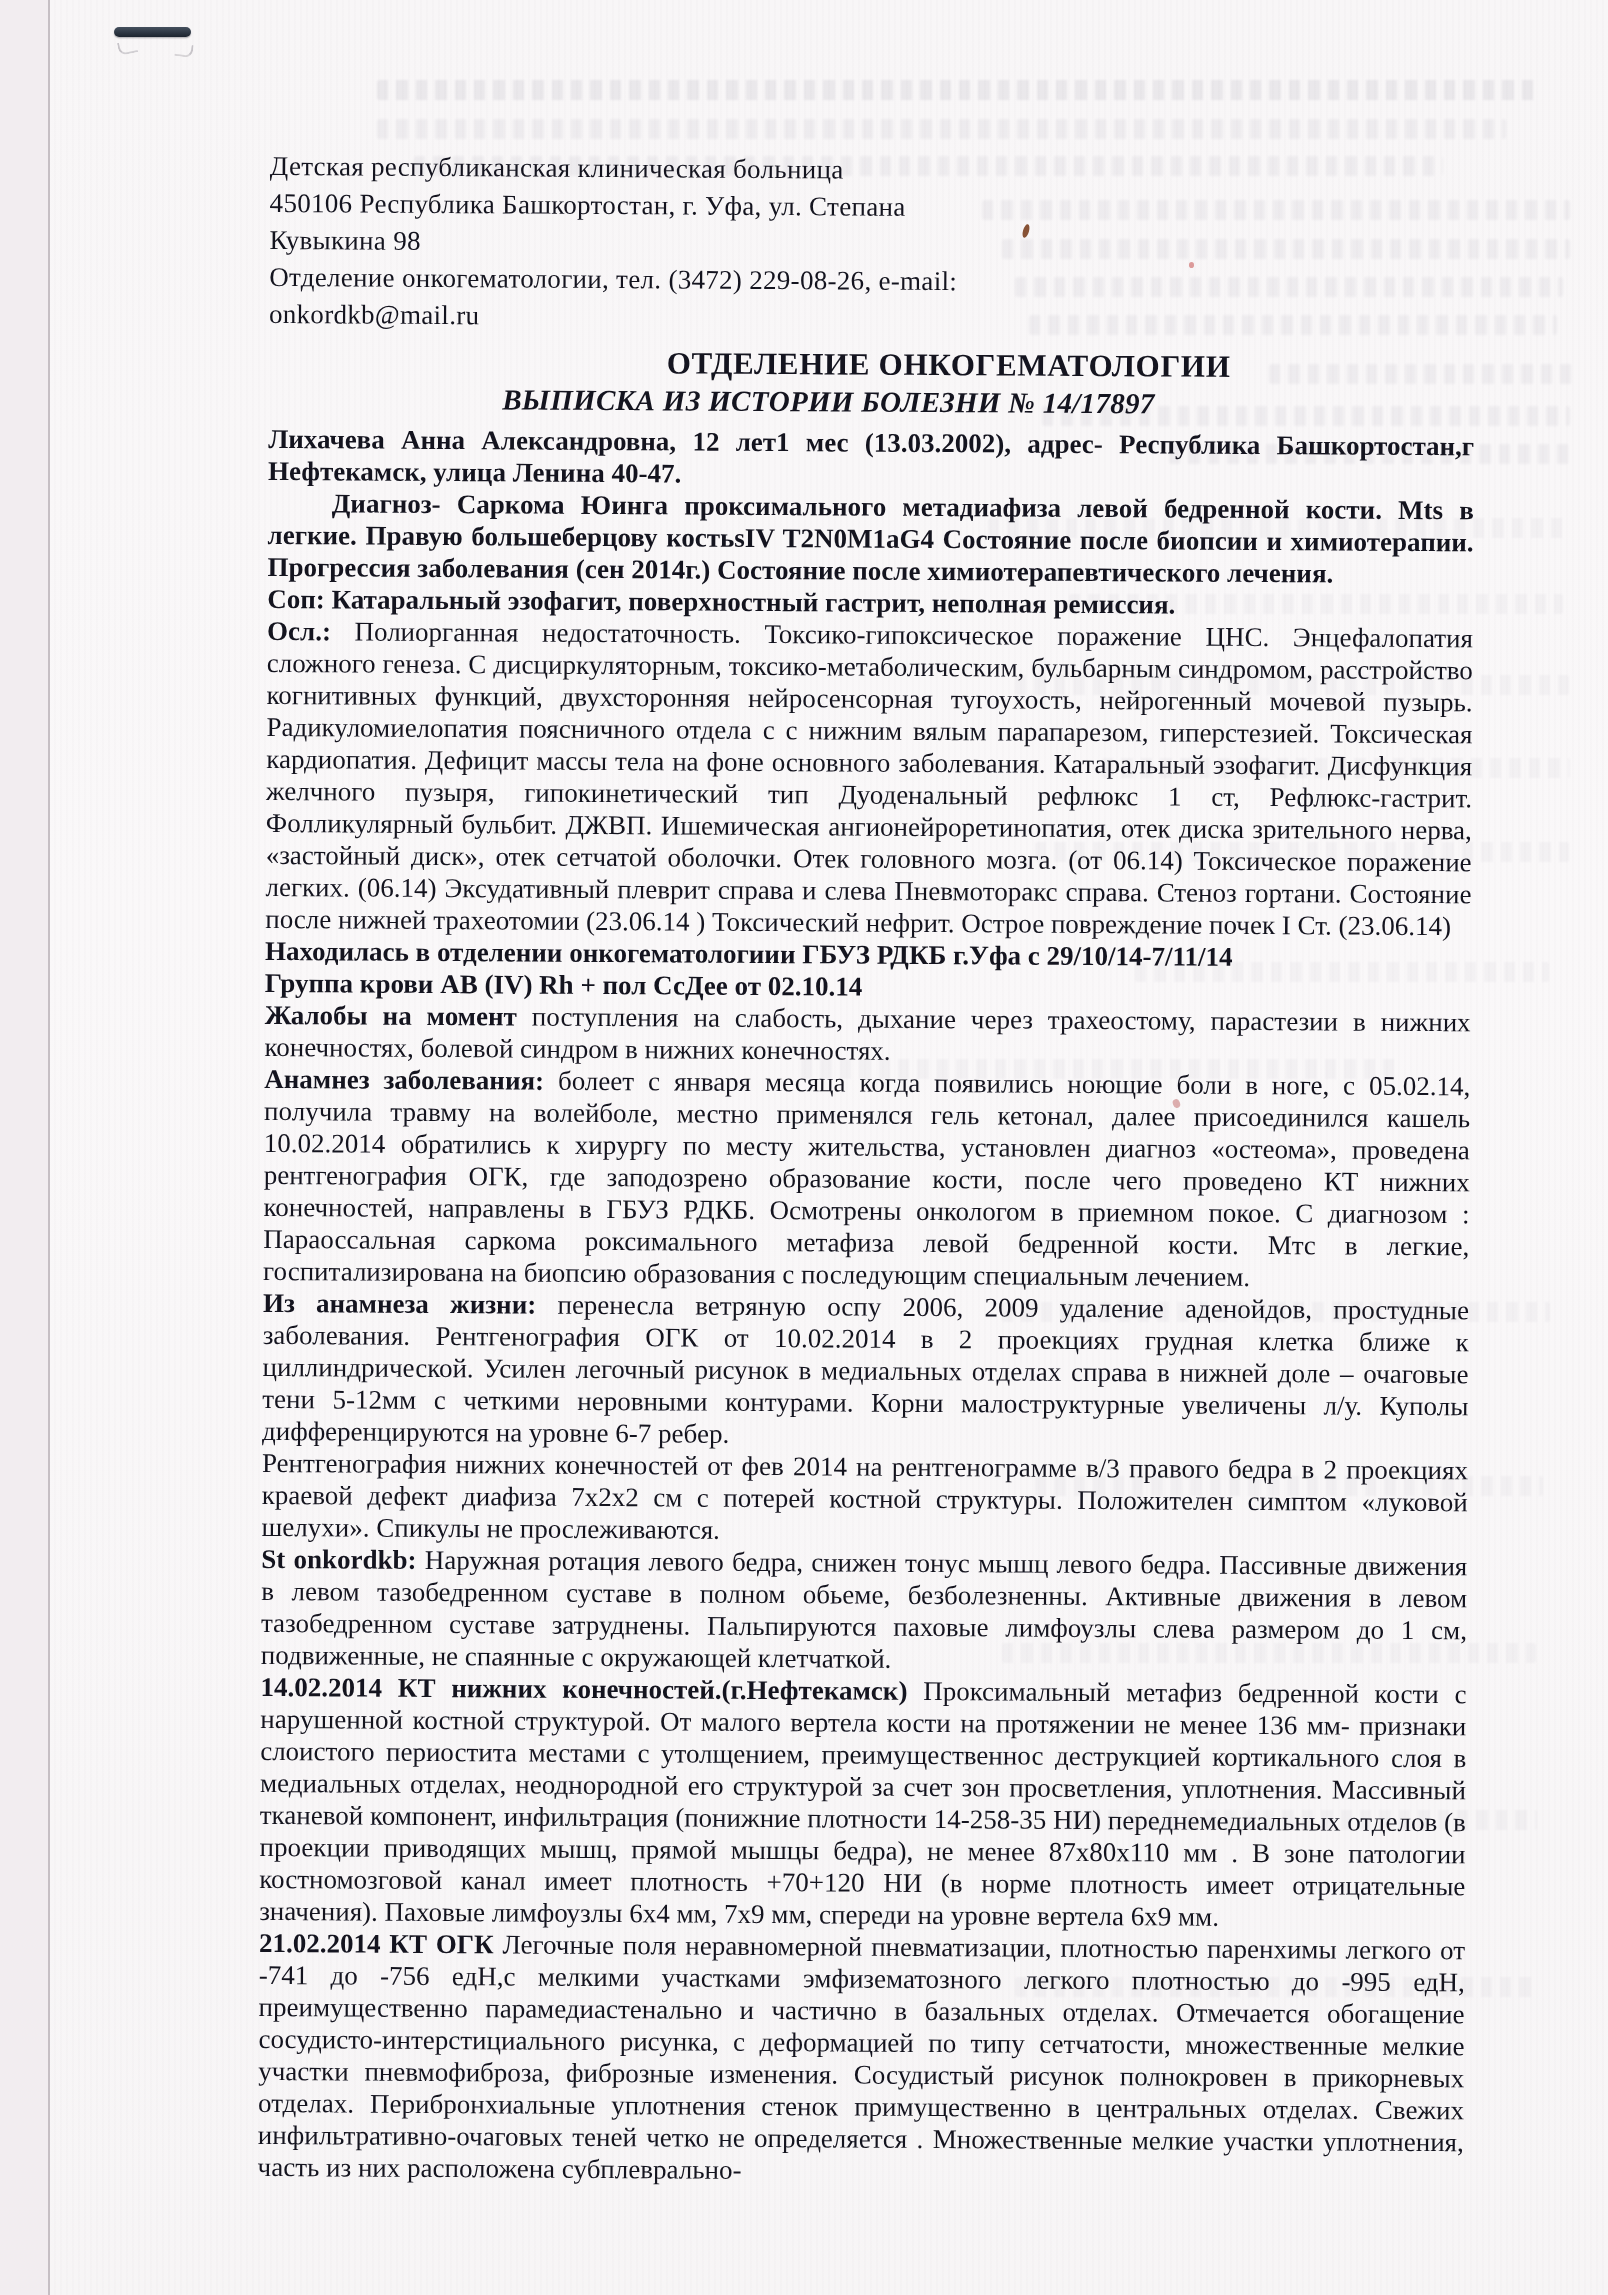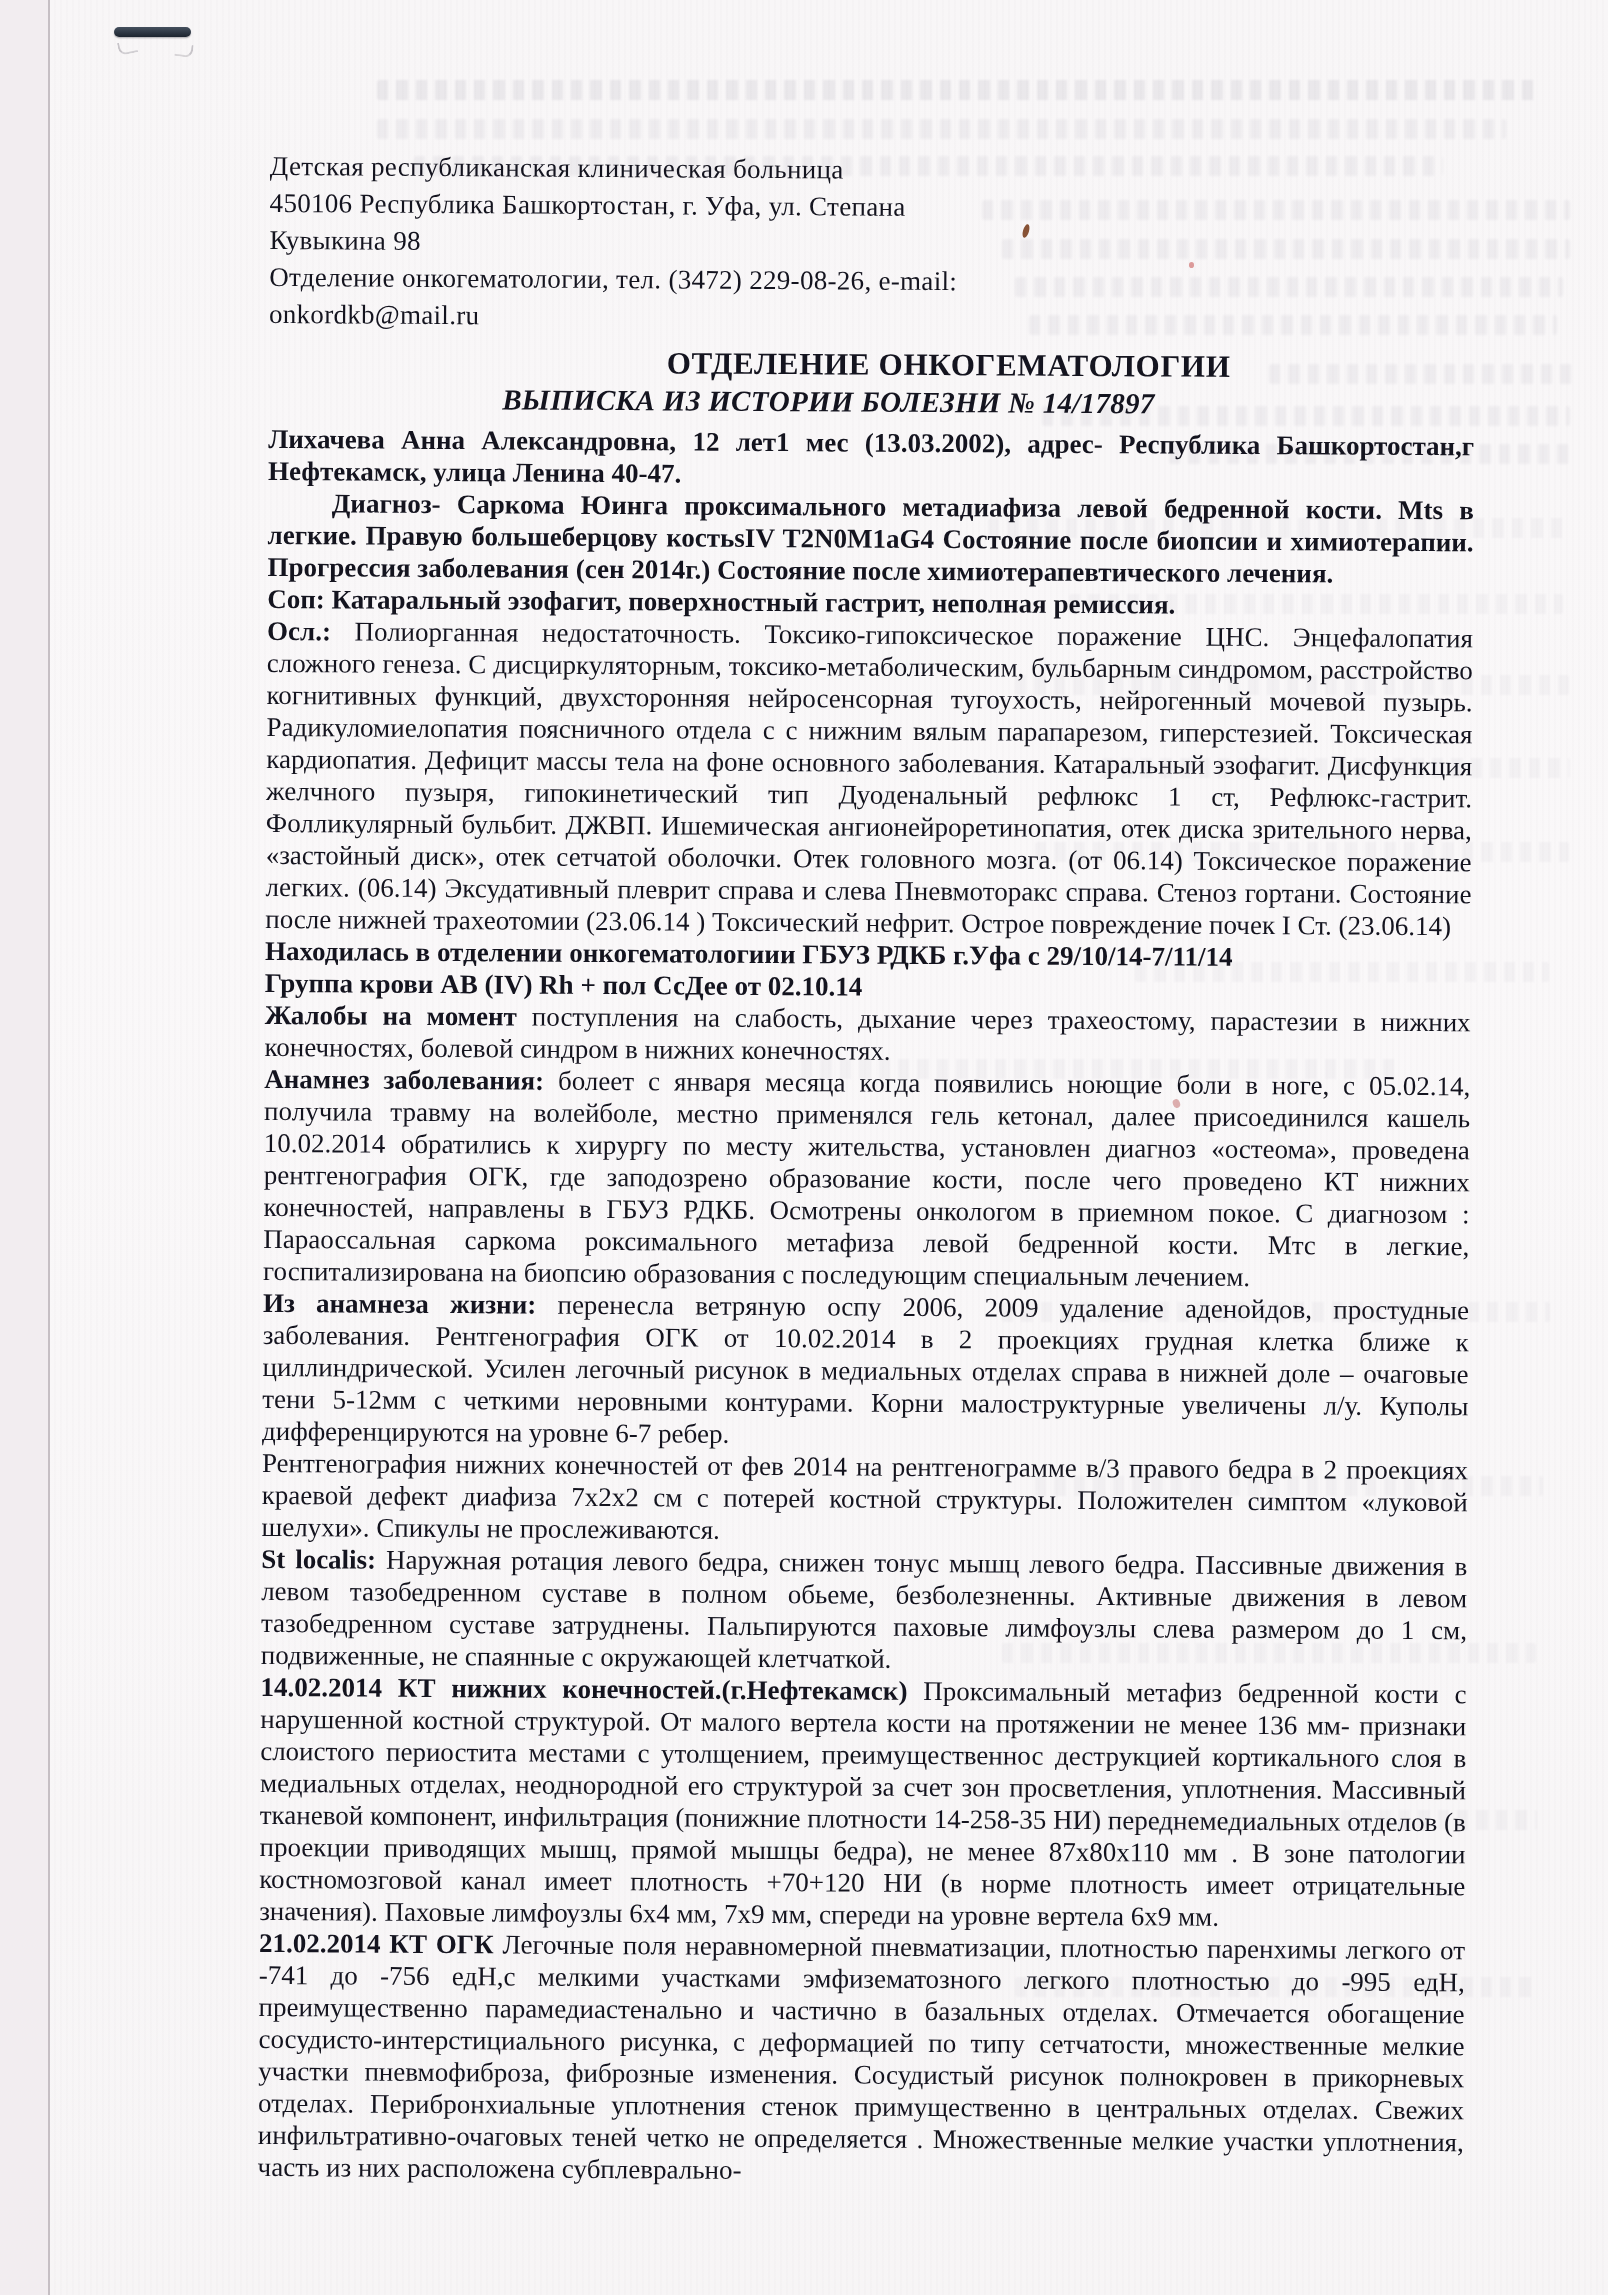--- a/index.html
+++ b/index.html
@@ -136,18 +136,18 @@
       <p class="para"><span class="b">Лихачева Анна Александровна, 12 лет1 мес (13.03.2002), адрес- Республика Башкортостан,г Нефтекамск, улица Ленина 40-47.</span></p>
       <p class="para indent"><span class="b">Диагноз-  Саркома Юинга проксимального метадиафиза левой бедренной кости. Mts в легкие. Правую большеберцову костьsIV T2N0M1aG4 Состояние после биопсии и химиотерапии.  Прогрессия заболевания (сен 2014г.) Состояние после химиотерапевтического лечения.</span></p>
       <p class="para"><span class="b">Соп: Катаральный эзофагит, поверхностный гастрит, неполная ремиссия.</span></p>
       <p class="para"><span class="b">Осл.:</span><span> Полиорганная недостаточность. Токсико-гипоксическое поражение ЦНС. Энцефалопатия сложного генеза. С дисциркуляторным, токсико-метаболическим, бульбарным синдромом, расстройство когнитивных функций, двухсторонняя нейросенсорная тугоухость, нейрогенный мочевой пузырь. Радикуломиелопатия поясничного отдела с с нижним вялым парапарезом, гиперстезией. Токсическая кардиопатия. Дефицит массы тела на фоне основного заболевания. Катаральный эзофагит. Дисфункция желчного пузыря, гипокинетический тип  Дуоденальный рефлюкс 1 ст, Рефлюкс-гастрит. Фолликулярный бульбит. ДЖВП. Ишемическая ангионейроретинопатия, отек диска зрительного нерва, «застойный диск», отек сетчатой оболочки. Отек головного мозга. (от 06.14) Токсическое поражение легких. (06.14) Эксудативный плеврит справа и слева Пневмоторакс справа. Стеноз гортани. Состояние после нижней трахеотомии (23.06.14 ) Токсический нефрит. Острое повреждение почек I Ст. (23.06.14)</span></p>
       <p class="para"><span class="b">Находилась в отделении онкогематологиии ГБУЗ РДКБ г.Уфа с 29/10/14-7/11/14</span></p>
       <p class="para"><span class="b">Группа крови АВ (IV) Rh + пол СсДее от 02.10.14</span></p>
       <p class="para"><span class="b">Жалобы на момент</span><span> поступления на слабость, дыхание через трахеостому, парастезии в нижних конечностях, болевой синдром в нижних конечностях.</span></p>
       <p class="para"><span class="b">Анамнез заболевания:</span><span>  болеет с января месяца когда появились ноющие боли в ноге, с 05.02.14, получила травму на волейболе, местно применялся гель кетонал, далее присоединился кашель 10.02.2014 обратились к хирургу по месту жительства, установлен диагноз «остеома», проведена рентгенография ОГК, где заподозрено образование кости, после чего проведено КТ нижних конечностей, направлены в ГБУЗ РДКБ. Осмотрены онкологом в приемном покое. С диагнозом : Параоссальная саркома роксимального метафиза левой бедренной кости. Мтс в легкие, госпитализирована на биопсию образования с последующим специальным лечением.</span></p>
       <p class="para"><span class="b">Из анамнеза жизни:</span><span> перенесла ветряную оспу 2006, 2009 удаление аденойдов,  простудные заболевания. Рентгенография ОГК от 10.02.2014 в 2 проекциях грудная клетка ближе к циллиндрической. Усилен легочный рисунок в медиальных отделах справа в нижней доле – очаговые тени 5-12мм с четкими неровными контурами. Корни малоструктурные увеличены л/у. Куполы  дифференцируются на уровне 6-7 ребер.</span></p>
       <p class="para"><span>Рентгенография нижних конечностей от фев 2014 на рентгенограмме в/3 правого бедра в 2 проекциях краевой дефект диафиза 7х2х2 см с потерей костной структуры. Положителен симптом «луковой шелухи». Спикулы не прослеживаются.</span></p>
-      <p class="para"><span class="b">St localis:</span><span>  Наружная ротация левого бедра, снижен тонус мышц левого бедра. Пассивные движения в левом тазобедренном суставе в полном обьеме, безболезненны. Активные движения в левом тазобедренном суставе затруднены. Пальпируются паховые лимфоузлы слева размером до 1 см, подвиженные, не спаянные с окружающей клетчаткой.</span></p>
+      <p class="para"><span class="b">St onkordkb:</span><span>  Наружная ротация левого бедра, снижен тонус мышц левого бедра. Пассивные движения в левом тазобедренном суставе в полном обьеме, безболезненны. Активные движения в левом тазобедренном суставе затруднены. Пальпируются паховые лимфоузлы слева размером до 1 см, подвиженные, не спаянные с окружающей клетчаткой.</span></p>
       <p class="para"><span class="b">14.02.2014 КТ нижних конечностей.(г.Нефтекамск)</span><span> Проксимальный метафиз бедренной кости с нарушенной костной структурой. От малого вертела кости на протяжении не менее 136 мм- признаки слоистого периостита местами с утолщением, преимущественнос деструкцией кортикального слоя в медиальных отделах, неоднородной его структурой за счет зон просветления, уплотнения. Массивный тканевой компонент, инфильтрация (понижние плотности 14-258-35 НИ) переднемедиальных отделов (в проекции приводящих мышц, прямой мышцы бедра), не менее 87х80х110 мм . В зоне патологии костномозговой канал имеет плотность +70+120 НИ (в норме плотность имеет отрицательные значения). Паховые лимфоузлы 6х4 мм, 7х9 мм, спереди на уровне вертела 6х9 мм.</span></p>
       <p class="para"><span class="b">21.02.2014  КТ ОГК</span><span> Легочные поля неравномерной пневматизации, плотностью паренхимы легкого от -741 до -756 едН,с мелкими участками эмфизематозного легкого плотностью до -995 едН, преимущественно парамедиастенально и частично в базальных отделах. Отмечается обогащение сосудисто-интерстициального рисунка, с деформацией по типу сетчатости, множественные мелкие участки пневмофиброза, фиброзные изменения. Сосудистый рисунок полнокровен в прикорневых отделах. Перибронхиальные уплотнения стенок примущественно в центральных отделах. Свежих инфильтративно-очаговых теней четко не определяется . Множественные мелкие  участки уплотнения, часть из них расположена субплеврально-</span></p>
     </div>
 </div>
 
 
 </body></html>

